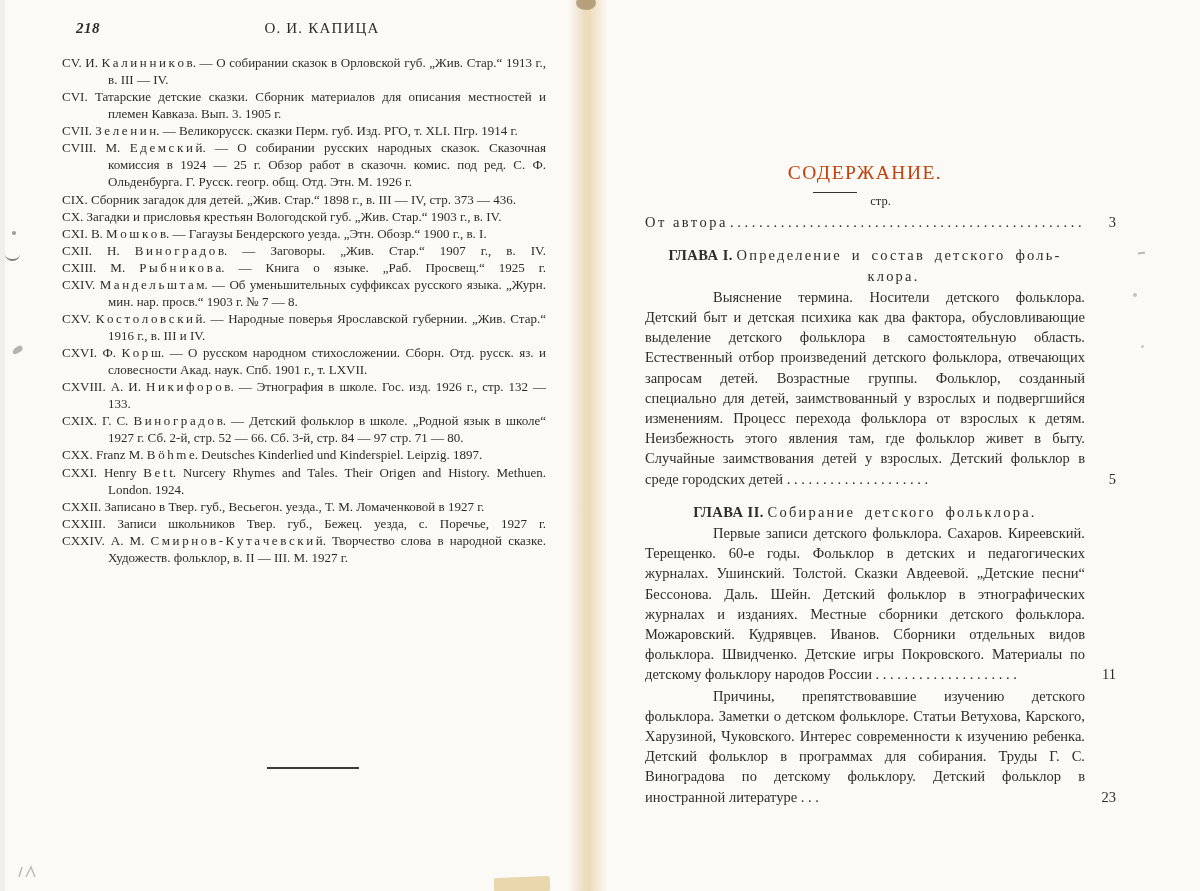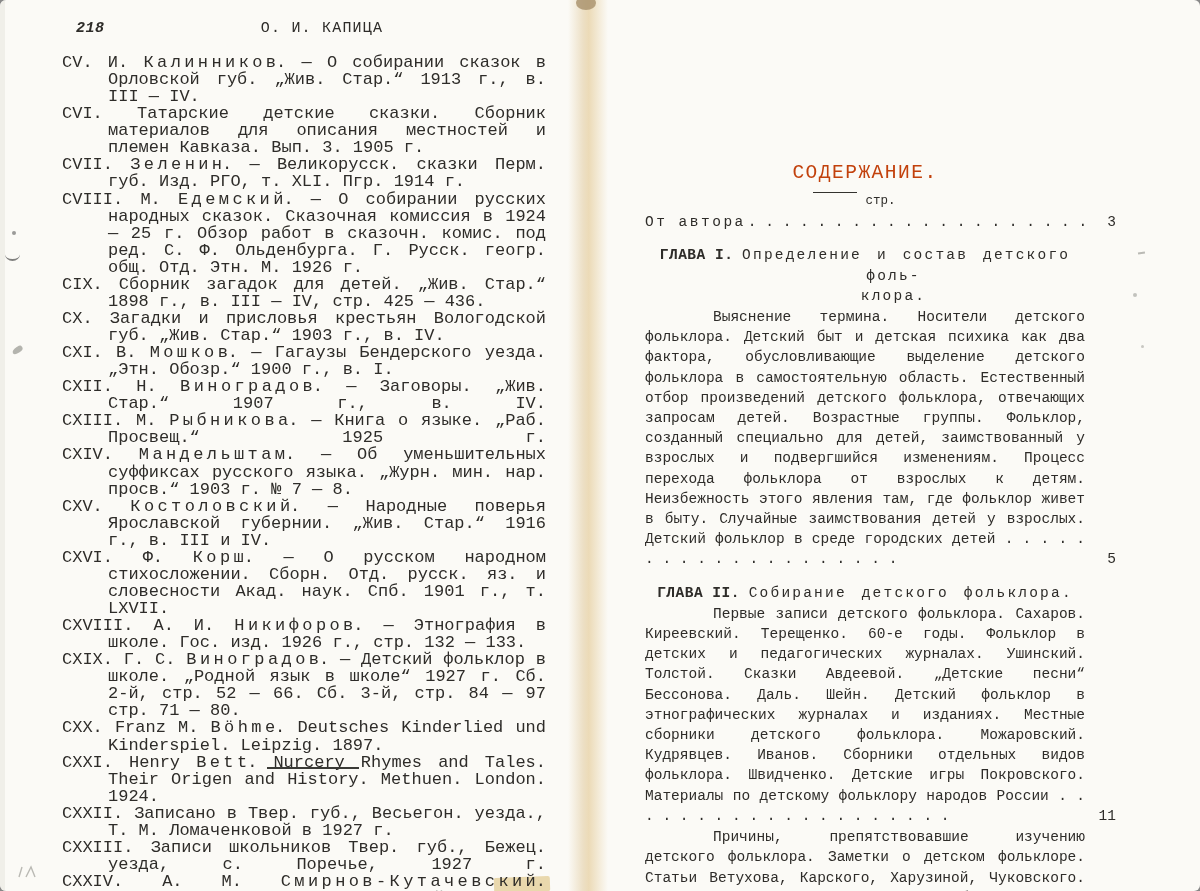--- a/index.html
+++ b/index.html
@@ -1,22 +1,21 @@
 <!DOCTYPE html>
 <html lang="ru"><head>
 <meta charset="utf-8">
 <style>
   html,body{margin:0;padding:0;}
   body{background:#888;}
   #canvas{
     position:relative;width:1200px;height:891px;overflow:hidden;
     background:#fbfaf6;
-    font-family:Liberation Mono, monospace;
+    font-family:Liberation Serif, serif;
     color:#2e2c29;
-    border-radius:6px;
   }
   
   .edge-left{position:absolute;left:0;top:0;width:5px;height:891px;background:#ebe9e4;opacity:.7;}
   .gutter{
     position:absolute;left:568px;top:0;width:40px;height:891px;
     background:linear-gradient(90deg,rgba(222,203,164,0) 0%,rgba(224,201,156,.55) 38%,rgba(233,213,172,.85) 52%,rgba(233,213,172,0) 100%);
   }
   .gutter-top{position:absolute;left:576px;top:-4px;width:20px;height:14px;background:#a8906a;border-radius:50%;opacity:.8;}
   .gutter-bottom-wedge{position:absolute;left:494px;top:877px;width:56px;height:15px;background:#e5d1a0;transform:rotate(-2deg);opacity:.85;border-radius:2px;}
   .pencil{position:absolute;opacity:.55;}
@@ -26,21 +25,21 @@
   .speck1{left:1138px;top:252px;width:7px;height:2px;background:#7a7a74;transform:rotate(-8deg);opacity:.5;}
   .speck2{left:1141px;top:345px;width:3px;height:3px;background:#8a8a82;border-radius:50%;opacity:.45;}
   .speck3{left:1133px;top:293px;width:4px;height:4px;background:#6f6f68;border-radius:50%;opacity:.4;}
   .corner-scribble{left:16px;top:864px;opacity:.4;}
 
   
   .left-page{position:absolute;left:62px;top:18px;width:484px;}
   .left-header{position:relative;height:24px;}
   .page-number{position:absolute;left:14px;top:2px;font-style:italic;font-weight:bold;font-size:15px;letter-spacing:.5px;}
   .running-head{position:absolute;left:0;right:0;top:2px;text-align:center;font-size:15px;letter-spacing:1.2px;padding-left:36px;}
-  .biblio{position:absolute;left:0;top:36px;width:484px;font-size:17px;line-height:17.06px;text-align:justify;}
+  .biblio{position:absolute;left:0;top:36px;width:484px;font-size:13px;line-height:17.06px;text-align:justify;}
   .biblio .entry{padding-left:46px;text-indent:-46px;}
   .biblio .entry.jl{text-align-last:justify;}
   .closing-rule{position:absolute;left:205px;top:749px;width:92px;border-top:2px solid #3a3a36;}
 
   
   .right-page{position:absolute;left:645px;top:0;width:471px;font-size:14.5px;line-height:20.2px;}
   .toc-title{margin-top:163px;width:440px;text-align:center;font-size:19.5px;letter-spacing:1.5px;color:#c2410c;}
   .toc-rule{width:44px;border-top:1.8px solid #33322e;margin:9px 0 0 168px;}
   .page-col-label{width:471px;text-align:center;font-size:12.5px;margin-top:1px;line-height:14px;}
   .toc-front{display:flex;width:471px;margin-top:4px;align-items:baseline;}
@@ -77,21 +76,21 @@
     <div class="left-header">
       <span class="page-number">218</span>
       <span class="running-head">О. И. КАПИЦА</span>
     </div>
     <div class="biblio">
 
     <div class="entry">CV. И. К а л и н н и к о в. — О собирании сказок в Орловской губ. „Жив. Стар.“ 1913 г., в. III — IV.</div>
         <div class="entry">CVI. Татарские детские сказки. Сборник материалов для описания местностей и племен Кавказа. Вып. 3. 1905 г.</div>
         <div class="entry">CVII. З е л е н и н. — Великорусск. сказки Перм. губ. Изд. РГО, т. XLI. Пгр. 1914 г.</div>
         <div class="entry">CVIII. М. Е д е м с к и й. — О собирании русских народных сказок. Сказочная комиссия в 1924 — 25 г. Обзор работ в сказочн. комис. под ред. С. Ф. Ольденбурга. Г. Русск. геогр. общ. Отд. Этн. М. 1926 г.</div>
-        <div class="entry">CIX. Сборник загадок для детей. „Жив. Стар.“ 1898 г., в. III — IV, стр. 425 — 436.</div>
+        <div class="entry">CIX. Сборник загадок для детей. „Жив. Стар.“ 1898 г., в. III — IV, стр. 373 — 436.</div>
         <div class="entry">CX. Загадки и присловья крестьян Вологодской губ. „Жив. Стар.“ 1903 г., в. IV.</div>
         <div class="entry">CXI. В. М о ш к о в. — Гагаузы Бендерского уезда. „Этн. Обозр.“ 1900 г., в. I.</div>
         <div class="entry jl">CXII. Н. В и н о г р а д о в. — Заговоры. „Жив. Стар.“ 1907 г., в. IV.</div>
         <div class="entry jl">CXIII. М. Р ы б н и к о в а. — Книга о языке. „Раб. Просвещ.“ 1925 г.</div>
         <div class="entry">CXIV. М а н д е л ь ш т а м. — Об уменьшительных суффиксах русского языка. „Журн. мин. нар. просв.“ 1903 г. № 7 — 8.</div>
         <div class="entry">CXV. К о с т о л о в с к и й. — Народные поверья Ярославской губернии. „Жив. Стар.“ 1916 г., в. III и IV.</div>
         <div class="entry">CXVI. Ф. К о р ш. — О русском народном стихосложении. Сборн. Отд. русск. яз. и словесности Акад. наук. Спб. 1901 г., т. LXVII.</div>
         <div class="entry">CXVIII. А. И. Н и к и ф о р о в. — Этнография в школе. Гос. изд. 1926 г., стр. 132 — 133.</div>
         <div class="entry">CXIX. Г. С. В и н о г р а д о в. — Детский фольклор в школе. „Родной язык в школе“ 1927 г. Сб. 2-й, стр. 52 — 66. Сб. 3-й, стр. 84 — 97 стр. 71 — 80.</div>
         <div class="entry">CXX. Franz M. B ö h m e. Deutsches Kinderlied und Kinderspiel. Leipzig. 1897.</div>

